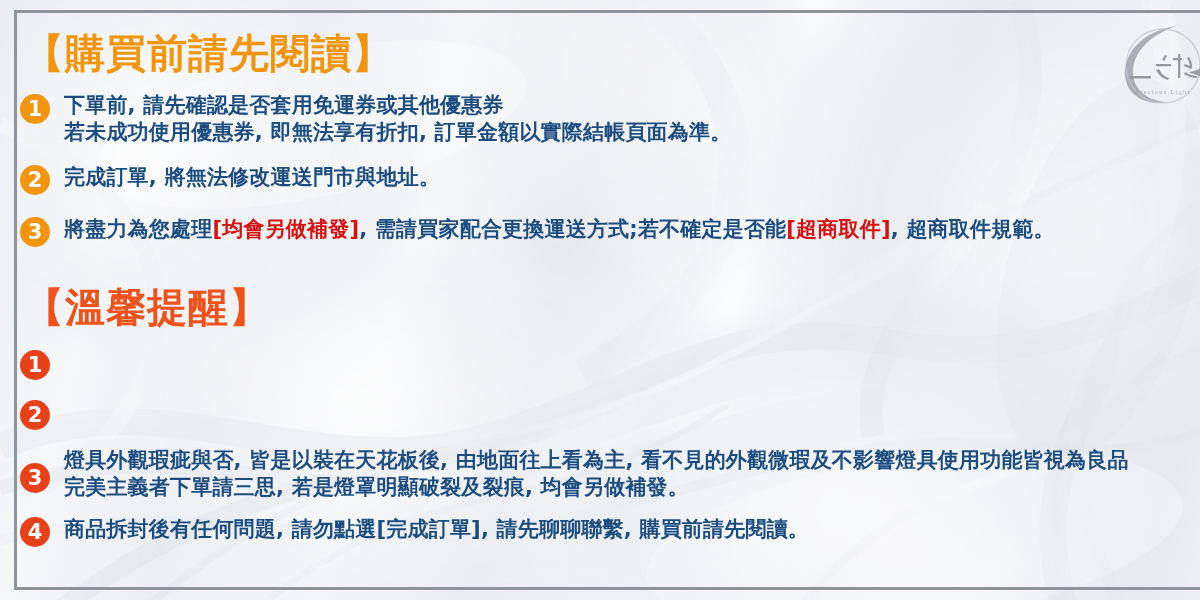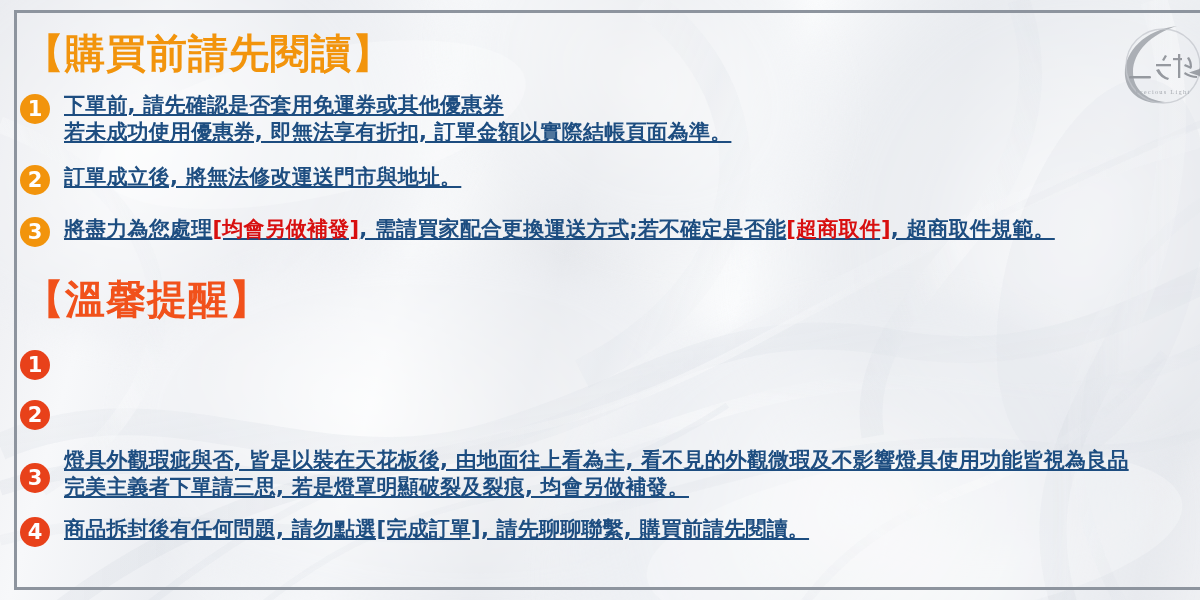--- a/index.html
+++ b/index.html
@@ -88,21 +88,21 @@
     font-family: "DejaVu Sans", "Liberation Sans", sans-serif;
   }
   #title-1 {
     left: 24px;
     top: 26px;
     font-size: 40px;
     color: #F2940C;
   }
   #title-2 {
     left: 24px;
-    top: 272px;
+    top: 280px;
     font-size: 40px;
     color: #F1511B;
   }
 
   .row {
     position: absolute;
     display: flex;
     align-items: flex-start;
     left: 20px;
     right: 18px;
@@ -126,21 +126,20 @@
 
   .row-text {
     margin-left: 14px;
     color: #1d4d80;
     font-size: 21px;
     line-height: 28px;
     font-weight: 600;
     letter-spacing: .2px;
     font-family: "DejaVu Sans", "Liberation Sans", sans-serif;
     white-space: pre-line;
-    text-decoration: underline;
   }
   .row-text.tight { line-height: 27px; }
 
   .hl { color: #D80F0F; font-weight: 700; }
 </style>
 </head>
 <body>
 
 <div id="page">
 
@@ -212,21 +211,21 @@
     <div class="section-title" id="title-1">【購買前請先閱讀】</div>
 
     <div class="row" style="top:92px;">
       <div class="badge amber">1</div>
       <div class="row-text tight">下單前, 請先確認是否套用免運券或其他優惠券
 若未成功使用優惠券, 即無法享有折扣, 訂單金額以實際結帳頁面為準。</div>
     </div>
 
     <div class="row" style="top:163px;">
       <div class="badge amber">2</div>
-      <div class="row-text">訂單成立後, 將無法修改運送門市與地址。</div>
+      <div class="row-text">完成訂單, 將無法修改運送門市與地址。</div>
     </div>
 
     <div class="row" style="top:215px;">
       <div class="badge amber">3</div>
       <div class="row-text"><span>將盡力為您處理</span><span class="hl">[均會另做補發]</span><span>, 需請買家配合更換運送方式;若不確定是否能</span><span class="hl">[超商取件]</span><span>, 超商取件規範。</span></div>
     </div>
 
     <div class="section-title" id="title-2">【溫馨提醒】</div>
 
     <div class="row" style="top:348px;">

